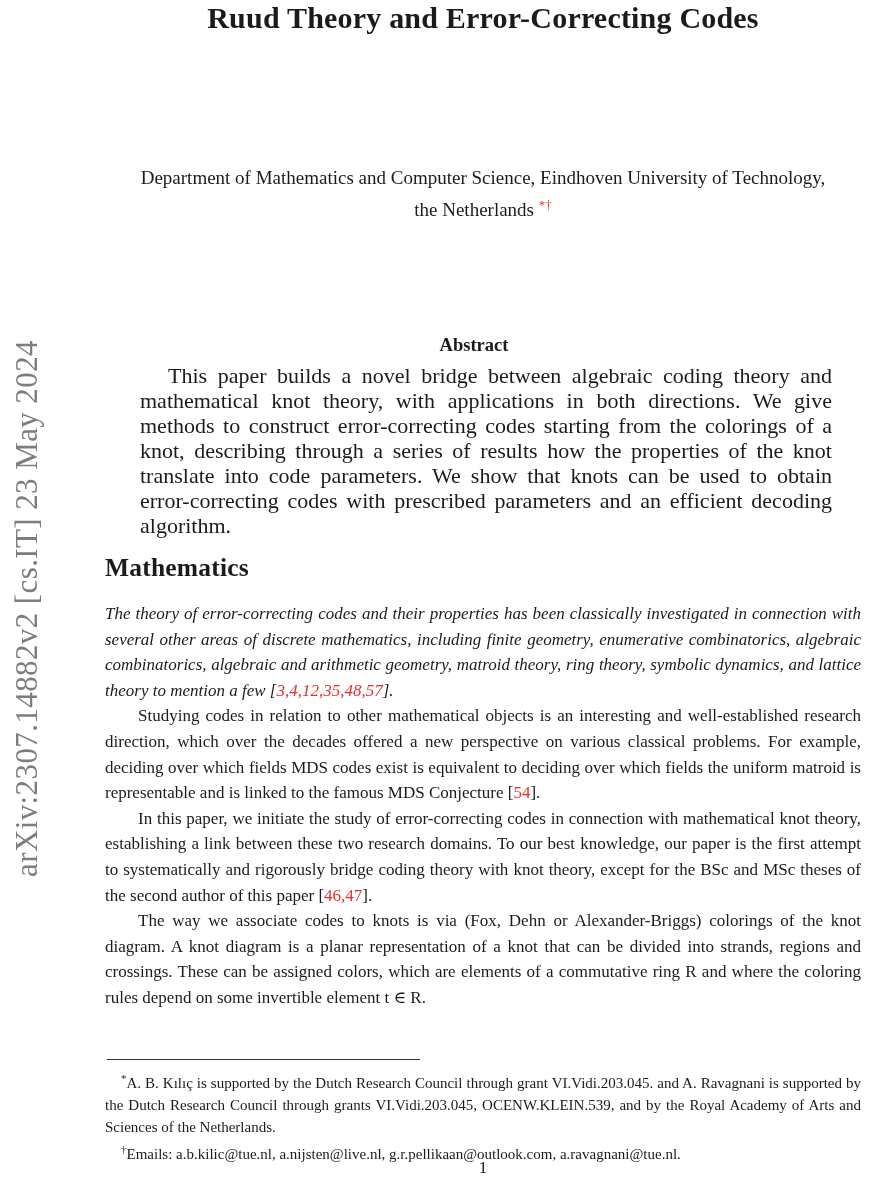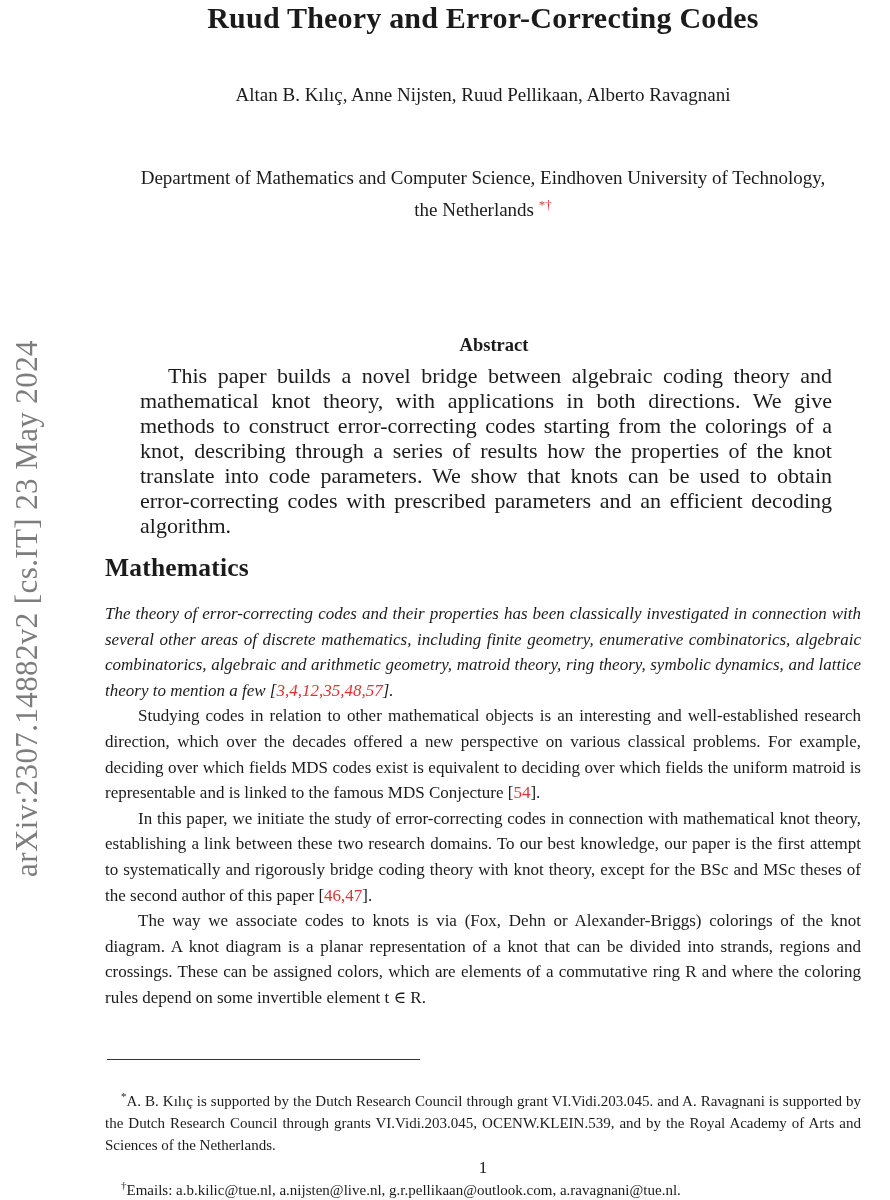--- a/index.html
+++ b/index.html
@@ -22,21 +22,21 @@
   .authors {
     position: absolute; top: 84px; left: 105px; width: 756px;
     text-align: center; font-size: 19px;
   }
   .affiliation {
     position: absolute; top: 116px; left: 133px; width: 700px;
     text-align: center; font-size: 19px; line-height: 27px; margin-top: 48px;
   }
   .affil-marks { color: var(--red, #e03232); font-size: 13px; font-weight: normal; }
   .abstract-heading {
-    position: absolute; top: 335px; left: 116px; width: 756px;
+    position: absolute; top: 335px; left: 96px; width: 756px;
     text-align: center; font-size: 18.5px; font-weight: bold;
   }
   .abstract-body {
     position: absolute; top: 363px; left: 140px; width: 692px;
     font-size: 22px; line-height: 25px; text-align: justify; text-indent: 28px;
   }
   .section-heading {
     position: absolute; top: 553px; left: 105px;
     font-size: 25.5px; font-weight: bold; letter-spacing: 0.2px;
   }
@@ -49,37 +49,36 @@
   .seg-i, .seg-m { }
   .seg-cite { color: var(--red, #e03232); }
   .footnote-rule {
     position: absolute; top: 1059px; left: 107px; width: 313px;
     border-top: 1.8px solid #333333;
   }
   .footnotes {
     position: absolute; top: 1067px; left: 105px; width: 756px;
     font-size: 15px; line-height: 22px; text-align: justify;
   }
-  .footnote { text-indent: 16px; margin-top: 18px; }
+  .footnote { text-indent: 16px; }
   .fn-marker { font-size: 11px; }
   .page-number {
     position: absolute; top: 1158px; left: 105px; width: 756px;
     text-align: center; font-size: 17px;
   }
 </style>
 </head>
 <body>
 
 <div class="page" style="--red: #e03232; --wm: #7d7d7d; color: rgb(27, 27, 27);">
 
   <div class="watermark">arXiv:2307.14882v2 [cs.IT] 23 May 2024</div>
 
   <h1 class="title">Ruud Theory and Error-Correcting Codes</h1>
 
-  <div class="authors">Altan B. Kılıç, Anne Nijsten, Ruud Pellikaan, Alberto Ravagnani</div>
 
   <div class="affiliation"><span>Department of Mathematics and Computer Science, Eindhoven University of Technology, the Netherlands </span><sup class="affil-marks">*†</sup></div>
 
   <div class="abstract-heading">Abstract</div>
 
   <div class="abstract-body">This paper builds a novel bridge between algebraic coding theory and mathematical knot theory, with applications in both directions. We give methods to construct error-correcting codes starting from the colorings of a knot, describing through a series of results how the properties of the knot translate into code parameters. We show that knots can be used to obtain error-correcting codes with prescribed parameters and an efficient decoding algorithm.</div>
 
   <h2 class="section-heading">Mathematics</h2>
 
   <div class="intro-body">

